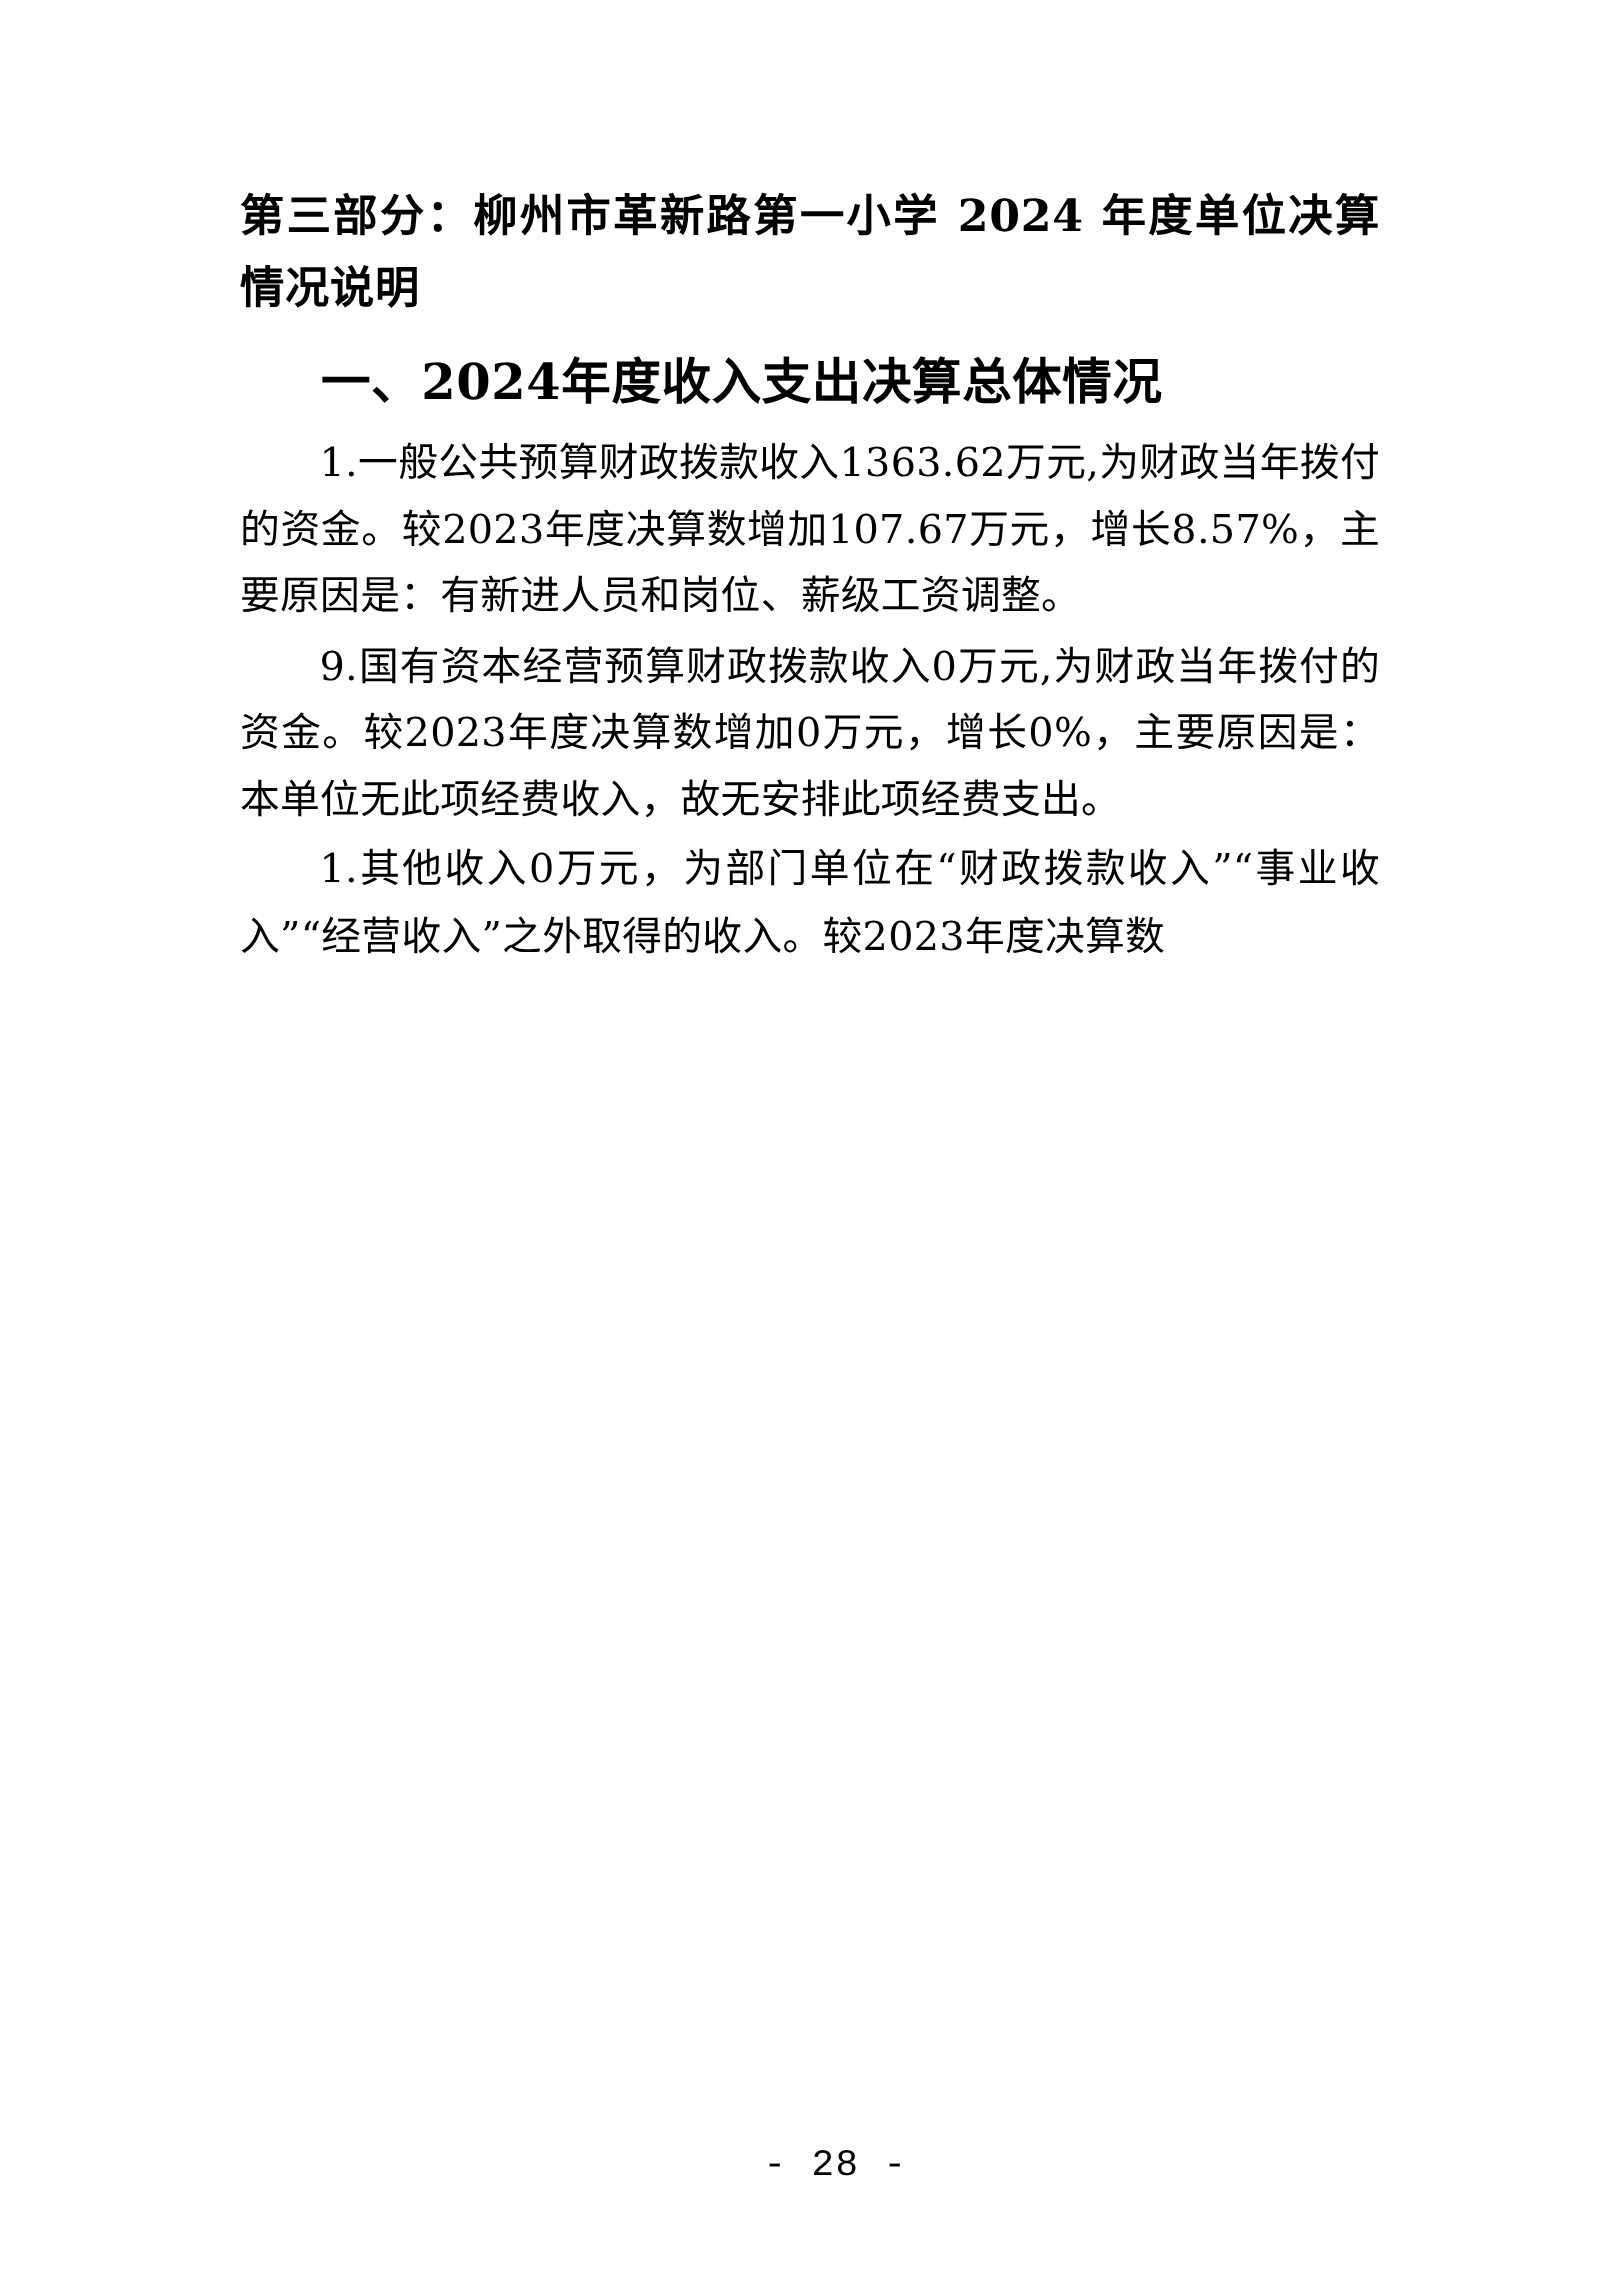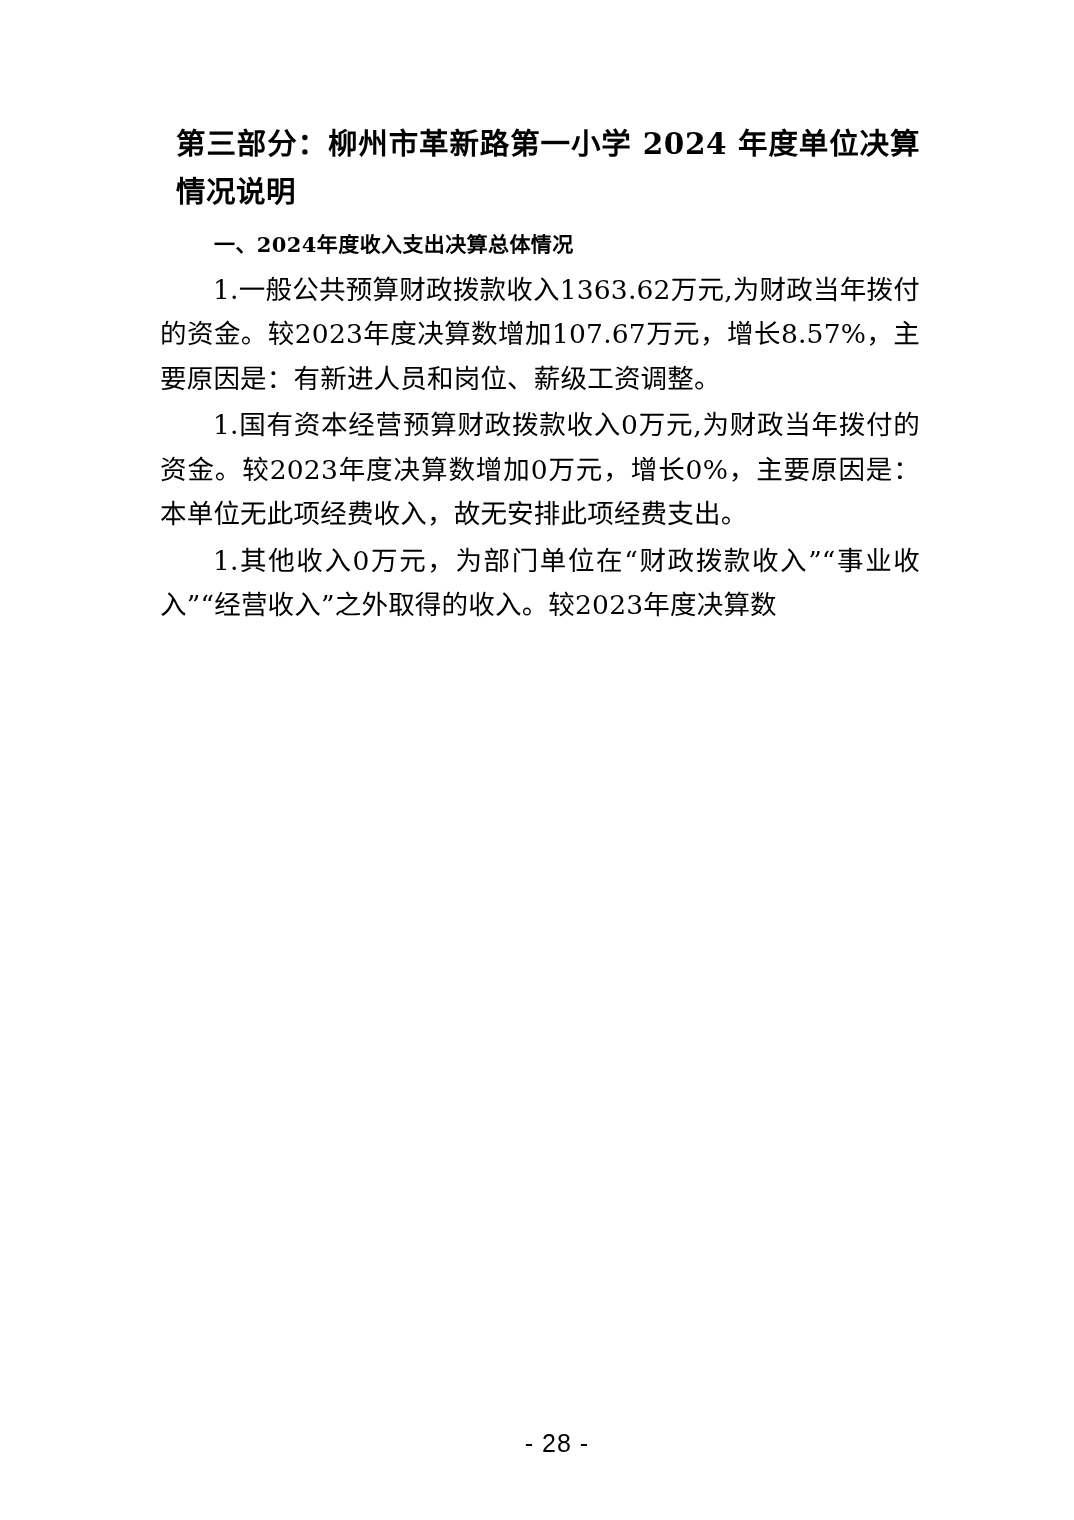--- a/index.html
+++ b/index.html
@@ -28,24 +28,24 @@
     width: 760px;
     margin: 0 auto;
   }
   .heading-1 {
     font-size: 29.5px;
     font-weight: bold;
     line-height: 1.62;
     letter-spacing: 0.5px;
     text-align: justify;
     text-justify: inter-ideograph;
-    margin: 0 0 6px 16px;
+    margin: 0 0 6px 0;
   }
   .heading-2 {
-    font-size: 21px;
+    font-size: 33px;
     font-weight: bold;
     line-height: 1.62;
     letter-spacing: 0.4px;
     text-indent: 54px;
     margin: 12px 0 6px 0;
   }
   p.para {
     font-size: 26.5px;
     line-height: 1.68;
     letter-spacing: 0.2px;
@@ -55,34 +55,34 @@
     margin: 0 0 2px 0;
   }
   .footer {
     position: absolute;
     left: 0;
     right: 0;
     bottom: 62px;
     text-align: center;
     font-size: 25px;
     letter-spacing: 1px;
-    font-family: Liberation Sans, sans-serif;
+    font-family: Liberation Mono, monospace;
     padding-left: 40px;
   }
 </style>
 </head>
 <body>
 
 <div class="page">
   <div class="doc-body">
 
     <h1 class="heading-1">第三部分：柳州市革新路第一小学 2024 年度单位决算情况说明</h1>
 
     <h2 class="heading-2">一、2024年度收入支出决算总体情况</h2>
 
     <p class="para">1.一般公共预算财政拨款收入1363.62万元,为财政当年拨付的资金。较2023年度决算数增加107.67万元，增长8.57%，主要原因是：有新进人员和岗位、薪级工资调整。</p>
-    <p class="para">1.国有资本经营预算财政拨款收入0万元,为财政当年拨付的资金。较2023年度决算数增加0万元，增长0%，主要原因是：本单位无此项经费收入，故无安排此项经费支出。</p>
+    <p class="para">9.国有资本经营预算财政拨款收入0万元,为财政当年拨付的资金。较2023年度决算数增加0万元，增长0%，主要原因是：本单位无此项经费收入，故无安排此项经费支出。</p>
     <p class="para">1.其他收入0万元，为部门单位在“财政拨款收入”“事业收入”“经营收入”之外取得的收入。较2023年度决算数</p>
 
   </div>
 
   <div class="footer">- 28 -</div>
 </div>
 
 </body></html>

